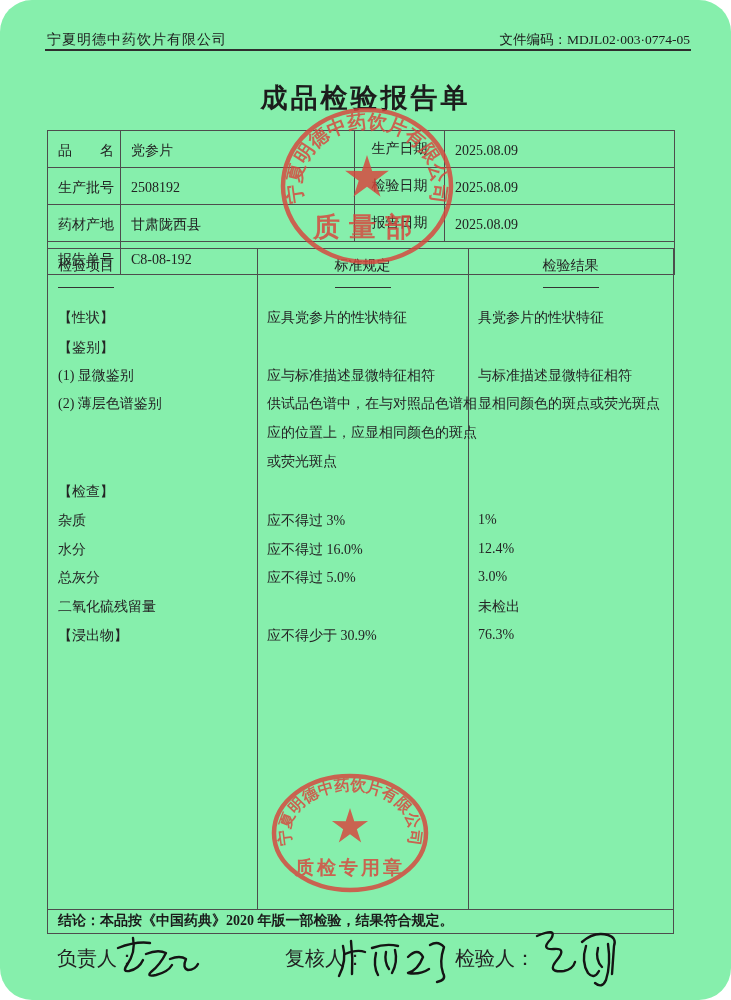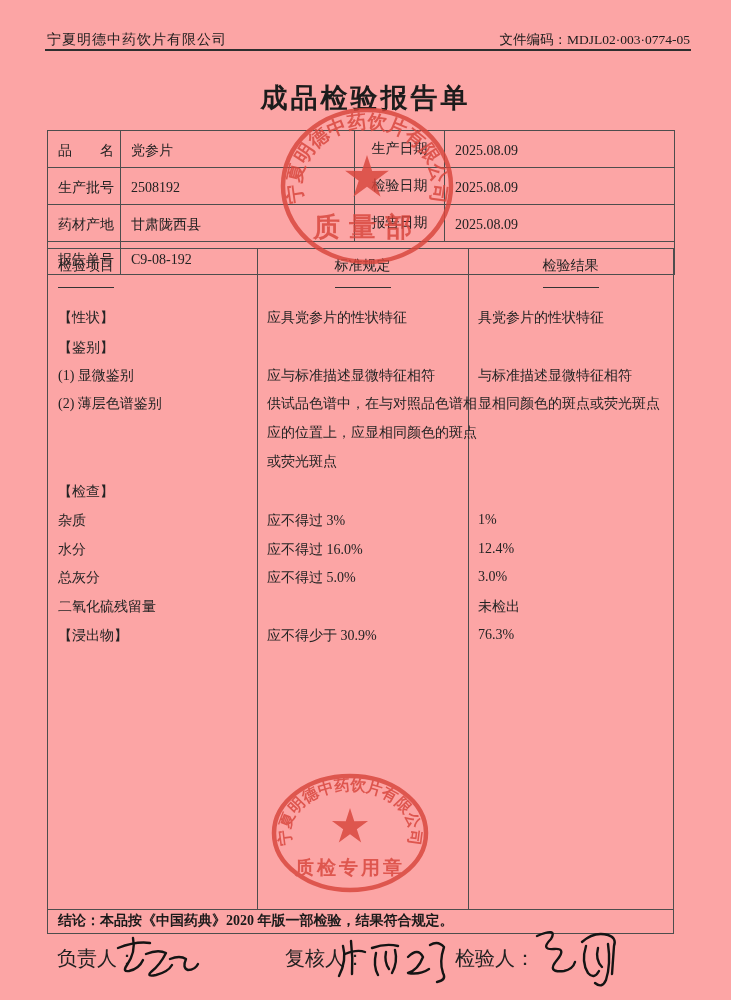--- a/index.html
+++ b/index.html
@@ -1,17 +1,17 @@
 <!DOCTYPE html>
 <html><head>
 <meta charset="utf-8">
 <style>
   html,body{margin:0;padding:0;background:#fff;}
-  .sheet{position:relative;width:731px;height:1000px;background:#fca5a5;overflow:hidden;
-         font-family:"Liberation Serif","DejaVu Serif",serif;color:#1c1c1c;}
+  .sheet{position:relative;width:731px;height:1000px;background:#86efac;overflow:hidden;
+         font-family:"Liberation Serif","DejaVu Serif",serif;color:#1c1c1c;border-radius:32px;}
   .abs{position:absolute;}
   
   .company{left:47px;top:31px;font-size:14px;letter-spacing:1px;}
   .doccode{right:41px;top:31px;font-size:13.5px;}
   .rule{left:45px;top:49px;width:646px;height:2px;background:#2e2e2e;}
   .title{left:0;top:80px;width:731px;text-align:center;font-size:27px;font-weight:bold;letter-spacing:3px;}
   
   table.info{position:absolute;left:47px;top:130px;width:627px;border-collapse:collapse;table-layout:fixed;}
   table.info td{border:1px solid #4d4d4d;font-size:14px;padding:4px 0 0 10px;height:28px;color:#222;}
   table.info td.lab2{text-align:center;padding:4px;}
@@ -68,21 +68,21 @@
       <td>2025.08.09</td>
     </tr>
     <tr>
       <td>药材产地</td>
       <td>甘肃陇西县</td>
       <td class="lab2">报告日期</td>
       <td>2025.08.09</td>
     </tr>
     <tr>
       <td>报告单号</td>
-      <td colspan="3">C9-08-192</td>
+      <td colspan="3">C8-08-192</td>
     </tr>
   </tbody>
     </table>
 
   <div class="abs main-table">
     <div class="vline" style="left:209px"></div>
     <div class="vline" style="left:420px"></div>
     <div class="hline"></div>
 
     <div class="ln" style="left:10px;top:8px"><span class="u">检验项目</span></div>

